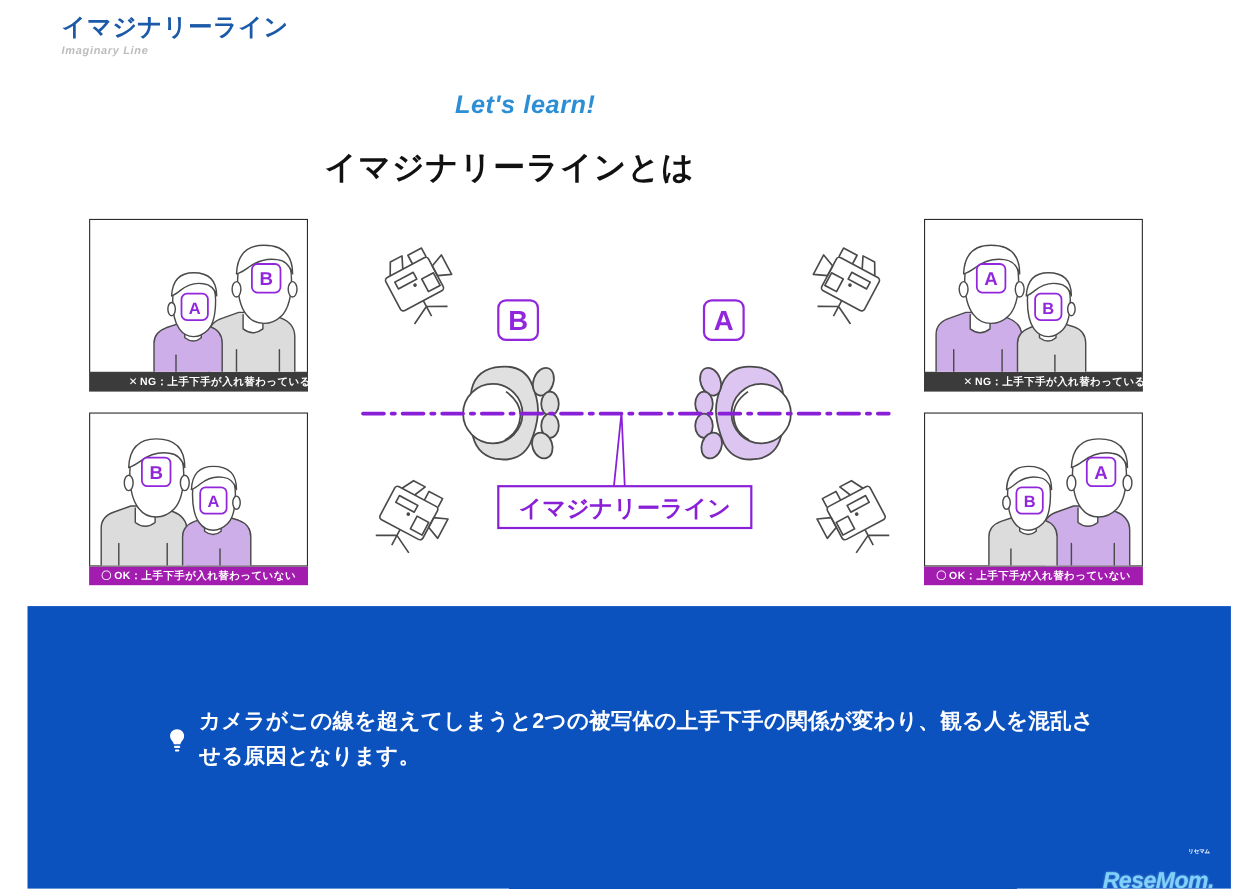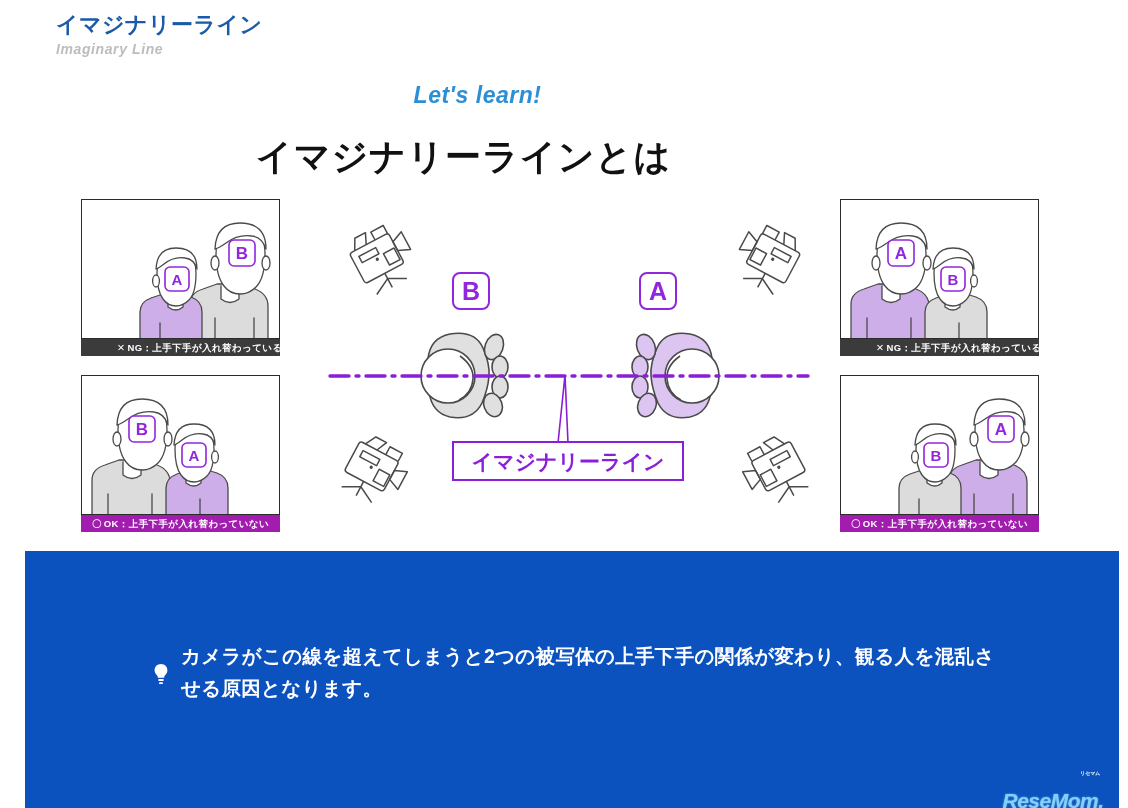--- a/index.html
+++ b/index.html
@@ -11,33 +11,33 @@
   }
   .page { position: relative; width: 927px; height: 808px; background:#fff; }
 
   
   .hdr { position:absolute; left:56px; top:12px; }
   .hdr-title {
     font-size: 22px; font-weight: 700; color:#1b5aa8;
     letter-spacing: .5px; line-height: 1.2;
   }
   .hdr-sub {
-    font-size: 14px; font-weight:700; font-style: italic;
+    font-size: 10px; font-weight:700; font-style: italic;
     color:#bdbdbd; letter-spacing:.6px; margin-top:3px;
   }
 
   
   .lets-learn {
     position:absolute; left:0; right:0; top:82px; text-align:center;
     font-size: 23px; font-weight: 800; font-style: italic;
     color:#2c8fd6; letter-spacing:.5px;padding-left:28px;
   }
   .main-title {
     position:absolute; left:0; right:0; top:133px; text-align:center;
-    font-size: 36px; font-weight: 800; color:#111; letter-spacing:1px;
+    font-size: 29px; font-weight: 800; color:#111; letter-spacing:1px;
   }
 
   
   .panel { position:absolute; width:199px; }
   .panel .frame {
     width:199px; height:140px; background:#fff;
     border:1px solid #2b2b2b; position:relative; overflow:hidden;
   }
   .panel .cap {
     height:17px; line-height:17px; width:199px;

